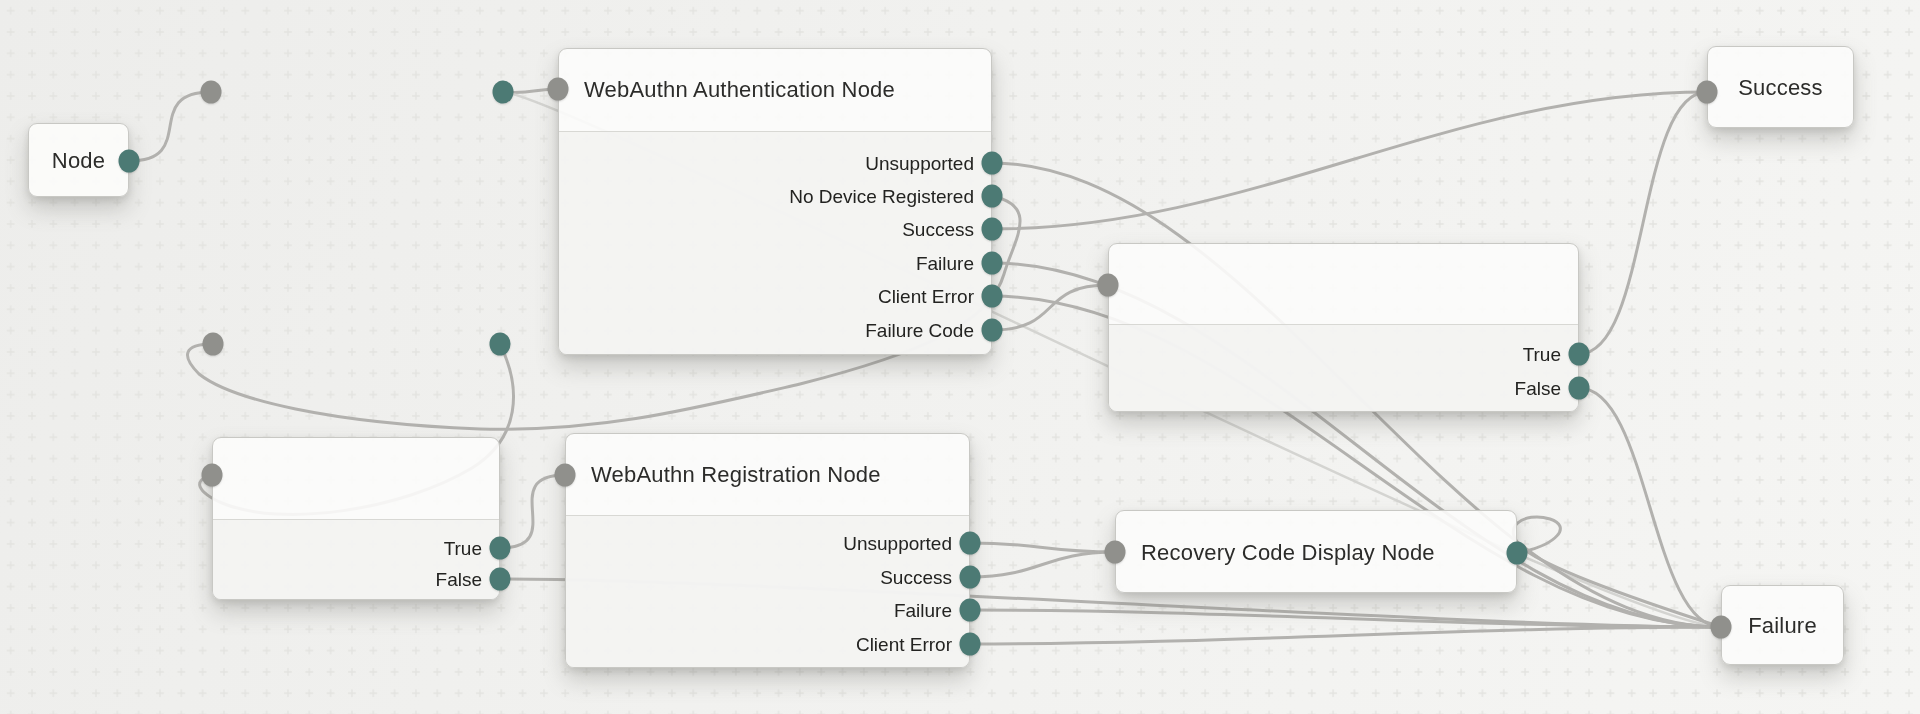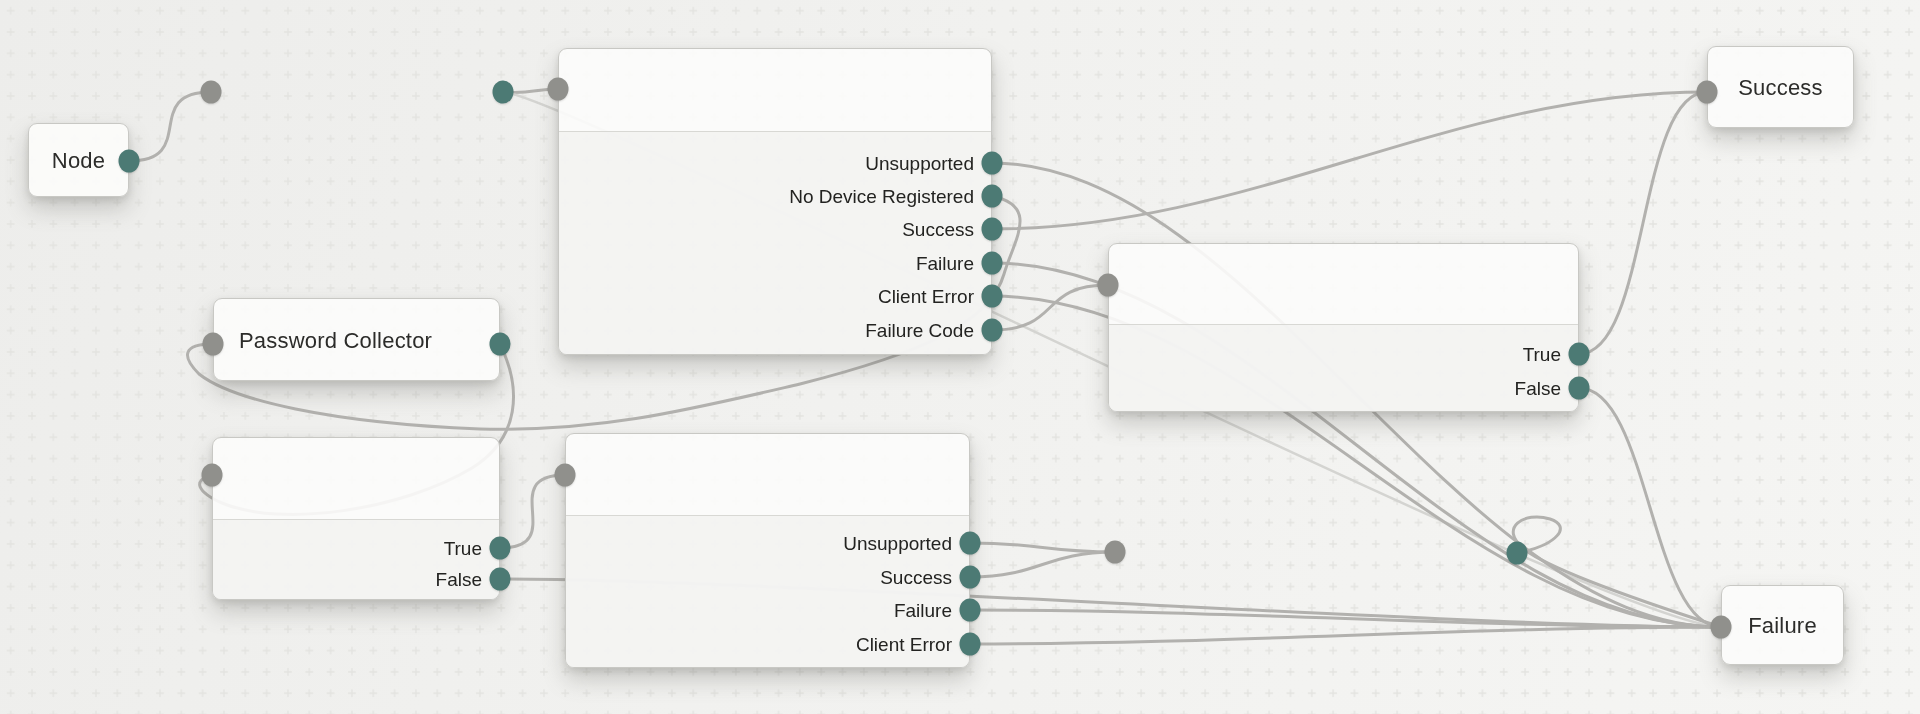--- a/index.html
+++ b/index.html
@@ -74,46 +74,48 @@
       <path d="M1579,354 C1649,354 1637,92 1707,92" class="edge"></path>
       <path d="M1579,388 C1649,388 1651,627 1721,627" class="edge"></path>
       <path d="M1517,553 C1558,545 1572,526 1550,519 C1524,511 1498,528 1524,549 C1550,570 1640,601 1721,627" class="edge"></path>
     </svg>
   <div id="node-layer">
       <div class="node" style="left: 28px; top: 123px; width: 101px; height: 74px;">
         <div class="node-title centered" style="height: 74px;">Node</div>
       </div>
       <div class="node" style="left: 558px; top: 48px; width: 434px; height: 307px;">
         <div class="node-body" style="top: 82px;"></div>
+        <div class="node-title padded" style="height: 82px;">WebAuthn Authentication Node</div>
         <div class="outcome-label" style="top: 102px;">Unsupported</div>
         <div class="outcome-label" style="top: 135px;">No Device Registered</div>
         <div class="outcome-label" style="top: 168px;">Success</div>
         <div class="outcome-label" style="top: 202px;">Failure</div>
         <div class="outcome-label" style="top: 235px;">Client Error</div>
         <div class="outcome-label" style="top: 269px;">Failure Code</div>
-      </div>
-      <div class="node" style="left: 213px; top: 298px; width: 287px; height: 83px;">
-        <div class="node-title padded" style="height: 83px;">Password Collector</div>
       </div>
       <div class="node" style="left: 212px; top: 437px; width: 288px; height: 163px;">
         <div class="node-body" style="top: 81px;"></div>
         <div class="outcome-label" style="top: 98px;">True</div>
         <div class="outcome-label" style="top: 129px;">False</div>
       </div>
       <div class="node" style="left: 565px; top: 433px; width: 405px; height: 235px;">
         <div class="node-body" style="top: 81px;"></div>
+        <div class="node-title padded" style="height: 81px;">WebAuthn Registration Node</div>
         <div class="outcome-label" style="top: 97px;">Unsupported</div>
         <div class="outcome-label" style="top: 131px;">Success</div>
         <div class="outcome-label" style="top: 164px;">Failure</div>
         <div class="outcome-label" style="top: 198px;">Client Error</div>
       </div>
       <div class="node" style="left: 1108px; top: 243px; width: 471px; height: 169px;">
         <div class="node-body" style="top: 80px;"></div>
         <div class="outcome-label" style="top: 98px;">True</div>
         <div class="outcome-label" style="top: 132px;">False</div>
+      </div>
+      <div class="node" style="left: 1115px; top: 510px; width: 402px; height: 83px;">
+        <div class="node-title padded" style="height: 83px;">Recovery Code Display Node</div>
       </div>
       <div class="node" style="left: 1707px; top: 46px; width: 147px; height: 82px;">
         <div class="node-title centered" style="height: 82px;">Success</div>
       </div>
       <div class="node" style="left: 1721px; top: 585px; width: 123px; height: 80px;">
         <div class="node-title centered" style="height: 80px;">Failure</div>
       </div>
     </div>
   <div id="port-layer">
       <div class="port out" style="left: 129px; top: 161px;"></div>

